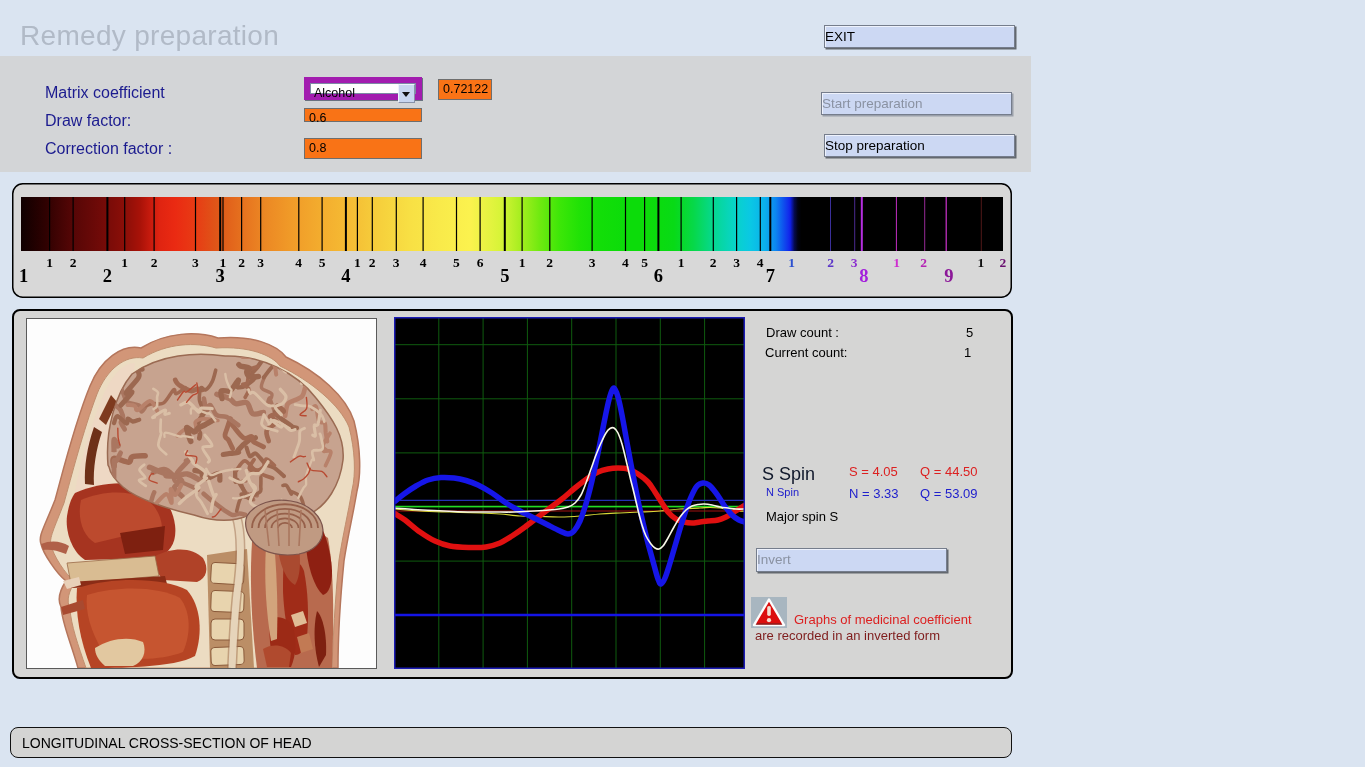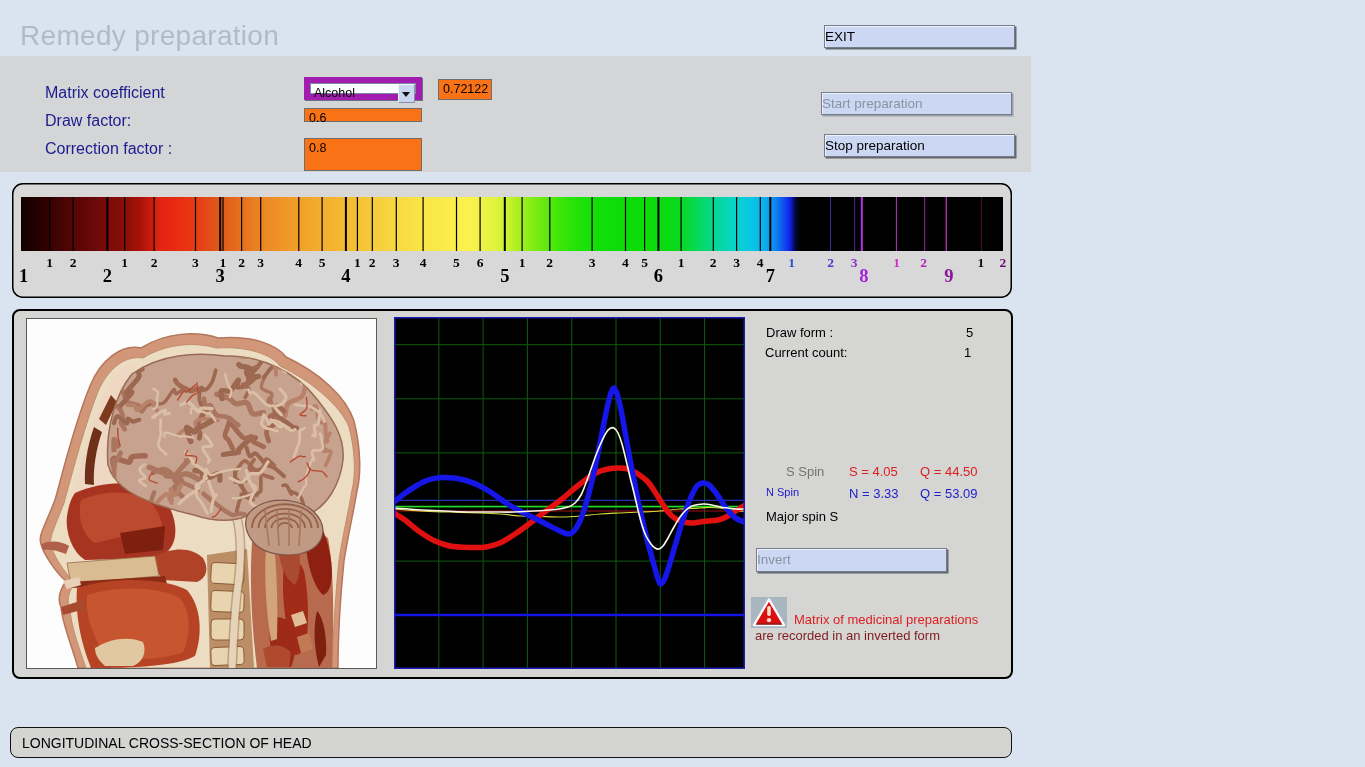--- a/index.html
+++ b/index.html
@@ -15,21 +15,21 @@
 <div class="lbl" style="left:45px;top:140px">Correction factor :</div>
 
 <div class="abs" style="left:304px;top:77px;width:118px;height:23px;background:#fff;border:6px solid #a21caf;box-shadow:inset 0 0 0 1px #7c8aa4,1px 1px 0 #6a7280">
   <div class="abs" style="left:4px;top:3px;font-size:12.5px">Alcohol</div>
   <div class="abs" style="right:1px;top:1px;width:17px;height:19px;background:#c8d6f0;border:1px solid #8792a8;border-top-color:#eef3fc;border-left-color:#eef3fc">
     <div class="abs" style="left:3px;top:7px;width:0;height:0;border-left:4.5px solid transparent;border-right:4.5px solid transparent;border-top:5px solid #111"></div>
   </div>
 </div>
 <div class="fld" style="left:438px;top:79px;width:54px;height:21px">0.72122</div>
 <div class="fld" style="left:304px;top:108px;width:118px;height:14px">0.6</div>
-<div class="fld" style="left:304px;top:138px;width:118px;height:33px">0.8</div>
+<div class="fld" style="left:304px;top:138px;width:118px;height:21px">0.8</div>
 
 <div class="btn" style="left:824px;top:25px;width:191px;height:23px;line-height:21px">EXIT</div>
 <div class="btn" style="left:821px;top:92px;width:191px;height:23px;line-height:21px;color:#8a92a2;box-shadow:inset 1px 1px 0 #eef2fc,1.5px 1.5px 0 #9aa0aa">Start preparation</div>
 <div class="btn" style="left:824px;top:134px;width:191px;height:23px;line-height:21px">Stop preparation</div>
 
 <svg class="abs" style="left:12px;top:183px" width="1000" height="115" viewBox="0 0 1000 115">
   <defs>
       <linearGradient id="sp" x1="0" y1="0" x2="1" y2="0">
         <stop offset="0.00%" stop-color="#100000"></stop>
         <stop offset="2.44%" stop-color="#2e0101"></stop>
@@ -321,36 +321,36 @@
   <line x1="0" y1="189.5" x2="351" y2="189.5" stroke="#22dc22" stroke-width="1.3"></line>
   <line x1="0" y1="194" x2="351" y2="194" stroke="#a01010" stroke-width="1.2"></line>
   <line x1="0" y1="298" x2="351" y2="298" stroke="#1414e6" stroke-width="2.4"></line>
   <path d="M 0.0,192.0 C 4.3,192.3 16.7,193.5 26.0,194.0 C 35.3,194.5 46.0,194.7 56.0,195.0 C 66.0,195.3 77.7,195.7 86.0,196.0 C 94.3,196.3 99.3,196.5 106.0,197.0 C 112.7,197.5 119.3,198.6 126.0,199.0 C 132.7,199.4 139.3,199.3 146.0,199.5 C 152.7,199.7 159.3,200.1 166.0,200.0 C 172.7,199.9 179.3,199.5 186.0,199.0 C 192.7,198.5 199.3,197.5 206.0,197.0 C 212.7,196.5 219.3,196.3 226.0,196.0 C 232.7,195.7 239.3,195.3 246.0,195.0 C 252.7,194.7 259.3,194.5 266.0,194.0 C 272.7,193.5 279.3,192.5 286.0,192.0 C 292.7,191.5 301.0,191.2 306.0,191.0 C 311.0,190.8 312.7,190.5 316.0,190.5 C 319.3,190.5 322.7,190.6 326.0,191.0 C 329.3,191.4 333.0,192.5 336.0,193.0 C 339.0,193.5 341.5,193.8 344.0,194.0 C 346.5,194.2 349.8,194.0 351.0,194.0 " fill="none" stroke="#d8d838" stroke-width="1.2"></path>
   <path d="M 0.0,196.0 C 1.8,197.2 6.7,199.8 11.0,203.0 C 15.3,206.2 21.0,211.5 26.0,215.0 C 31.0,218.5 36.0,221.7 41.0,224.0 C 46.0,226.3 50.2,227.9 56.0,229.0 C 61.8,230.1 70.0,230.3 76.0,230.5 C 82.0,230.7 87.0,230.8 92.0,230.0 C 97.0,229.2 101.7,227.8 106.0,226.0 C 110.3,224.2 113.8,221.7 118.0,219.0 C 122.2,216.3 126.7,213.2 131.0,210.0 C 135.3,206.8 139.8,203.2 144.0,200.0 C 148.2,196.8 152.0,194.0 156.0,191.0 C 160.0,188.0 163.8,185.3 168.0,182.0 C 172.2,178.7 176.7,174.5 181.0,171.0 C 185.3,167.5 190.2,163.7 194.0,161.0 C 197.8,158.3 200.7,156.5 204.0,155.0 C 207.3,153.5 210.7,152.7 214.0,152.0 C 217.3,151.3 220.7,151.0 224.0,151.0 C 227.3,151.0 230.7,151.0 234.0,152.0 C 237.3,153.0 240.7,154.8 244.0,157.0 C 247.3,159.2 251.2,162.0 254.0,165.0 C 256.8,168.0 258.7,171.5 261.0,175.0 C 263.3,178.5 265.8,182.7 268.0,186.0 C 270.2,189.3 271.7,192.3 274.0,195.0 C 276.3,197.7 279.3,200.3 282.0,202.0 C 284.7,203.7 287.3,204.3 290.0,205.0 C 292.7,205.7 295.3,206.0 298.0,206.0 C 300.7,206.0 303.3,205.3 306.0,205.0 C 308.7,204.7 311.0,204.3 314.0,204.0 C 317.0,203.7 321.0,203.7 324.0,203.0 C 327.0,202.3 329.3,201.3 332.0,200.0 C 334.7,198.7 336.8,197.0 340.0,195.0 C 343.2,193.0 349.2,189.2 351.0,188.0 " fill="none" stroke="#e01010" stroke-width="5.5" stroke-linejoin="round"></path>
   <path d="M 0.0,185.0 C 1.7,183.7 6.3,179.7 10.0,177.0 C 13.7,174.3 18.0,171.3 22.0,169.0 C 26.0,166.7 29.8,164.4 34.0,163.0 C 38.2,161.6 42.7,160.8 47.0,160.5 C 51.3,160.2 55.8,160.5 60.0,161.0 C 64.2,161.5 68.0,162.3 72.0,163.5 C 76.0,164.7 79.7,165.9 84.0,168.0 C 88.3,170.1 93.3,173.0 98.0,176.0 C 102.7,179.0 107.3,183.0 112.0,186.0 C 116.7,189.0 121.3,191.5 126.0,194.0 C 130.7,196.5 135.3,198.7 140.0,201.0 C 144.7,203.3 149.7,205.8 154.0,208.0 C 158.3,210.2 162.7,212.5 166.0,214.0 C 169.3,215.5 171.7,217.0 174.0,217.0 C 176.3,217.0 178.0,216.2 180.0,214.0 C 182.0,211.8 184.2,208.0 186.0,204.0 C 187.8,200.0 189.3,195.3 191.0,190.0 C 192.7,184.7 194.5,177.8 196.0,172.0 C 197.5,166.2 198.7,161.0 200.0,155.0 C 201.3,149.0 202.7,142.5 204.0,136.0 C 205.3,129.5 206.7,122.7 208.0,116.0 C 209.3,109.3 210.7,102.2 212.0,96.0 C 213.3,89.8 214.7,83.2 216.0,79.0 C 217.3,74.8 218.7,70.8 220.0,71.0 C 221.3,71.2 222.7,75.5 224.0,80.0 C 225.3,84.5 226.7,91.3 228.0,98.0 C 229.3,104.7 230.7,112.7 232.0,120.0 C 233.3,127.3 234.7,134.8 236.0,142.0 C 237.3,149.2 238.5,155.3 240.0,163.0 C 241.5,170.7 243.3,180.2 245.0,188.0 C 246.7,195.8 248.3,203.0 250.0,210.0 C 251.7,217.0 253.3,223.7 255.0,230.0 C 256.7,236.3 258.5,242.7 260.0,248.0 C 261.5,253.3 262.8,258.8 264.0,262.0 C 265.2,265.2 265.8,267.2 267.0,267.0 C 268.2,266.8 269.5,264.5 271.0,261.0 C 272.5,257.5 274.3,251.3 276.0,246.0 C 277.7,240.7 279.3,234.7 281.0,229.0 C 282.7,223.3 284.3,217.5 286.0,212.0 C 287.7,206.5 289.2,201.3 291.0,196.0 C 292.8,190.7 295.0,184.5 297.0,180.0 C 299.0,175.5 301.0,171.3 303.0,169.0 C 305.0,166.7 307.0,166.2 309.0,166.0 C 311.0,165.8 312.8,166.3 315.0,168.0 C 317.2,169.7 319.5,172.7 322.0,176.0 C 324.5,179.3 327.3,184.3 330.0,188.0 C 332.7,191.7 335.5,195.5 338.0,198.0 C 340.5,200.5 342.8,201.8 345.0,203.0 C 347.2,204.2 350.0,204.7 351.0,205.0 " fill="none" stroke="#1616e8" stroke-width="5.5" stroke-linejoin="round"></path>
   <path d="M 0.0,191.0 C 3.3,191.2 13.3,192.1 20.0,192.5 C 26.7,192.9 33.3,193.2 40.0,193.5 C 46.7,193.8 53.3,194.2 60.0,194.5 C 66.7,194.8 73.3,194.9 80.0,195.0 C 86.7,195.1 93.3,195.0 100.0,195.0 C 106.7,195.0 113.3,195.2 120.0,195.0 C 126.7,194.8 134.2,194.3 140.0,194.0 C 145.8,193.7 150.8,193.3 155.0,193.0 C 159.2,192.7 161.8,192.5 165.0,192.0 C 168.2,191.5 171.3,191.0 174.0,190.0 C 176.7,189.0 178.8,188.0 181.0,186.0 C 183.2,184.0 185.2,181.3 187.0,178.0 C 188.8,174.7 190.3,170.3 192.0,166.0 C 193.7,161.7 195.3,156.7 197.0,152.0 C 198.7,147.3 200.3,142.3 202.0,138.0 C 203.7,133.7 205.3,129.7 207.0,126.0 C 208.7,122.3 210.5,118.4 212.0,116.0 C 213.5,113.6 214.7,112.3 216.0,111.5 C 217.3,110.7 218.7,110.2 220.0,111.0 C 221.3,111.8 222.7,113.3 224.0,116.0 C 225.3,118.7 226.7,122.5 228.0,127.0 C 229.3,131.5 230.7,137.5 232.0,143.0 C 233.3,148.5 234.7,154.5 236.0,160.0 C 237.3,165.5 238.7,170.5 240.0,176.0 C 241.3,181.5 242.7,187.7 244.0,193.0 C 245.3,198.3 246.7,203.7 248.0,208.0 C 249.3,212.3 250.5,215.8 252.0,219.0 C 253.5,222.2 255.5,225.0 257.0,227.0 C 258.5,229.0 259.7,230.2 261.0,231.0 C 262.3,231.8 263.7,232.3 265.0,232.0 C 266.3,231.7 267.5,230.8 269.0,229.0 C 270.5,227.2 272.2,224.2 274.0,221.0 C 275.8,217.8 278.0,213.5 280.0,210.0 C 282.0,206.5 284.0,202.8 286.0,200.0 C 288.0,197.2 290.0,194.8 292.0,193.0 C 294.0,191.2 296.0,189.9 298.0,189.0 C 300.0,188.1 302.0,187.8 304.0,187.5 C 306.0,187.2 307.7,186.9 310.0,187.0 C 312.3,187.1 315.3,187.5 318.0,188.0 C 320.7,188.5 323.3,189.5 326.0,190.0 C 328.7,190.5 331.3,190.7 334.0,191.0 C 336.7,191.3 339.2,191.8 342.0,192.0 C 344.8,192.2 349.5,192.0 351.0,192.0 " fill="none" stroke="#f8f8e8" stroke-width="1.6"></path>
   <rect x="0.75" y="0.75" width="349.5" height="350.5" fill="none" stroke="#1b1bb4" stroke-width="1.5"></rect>
 </svg>
 
-<div class="abs" style="left:766px;top:325px;font-size:13px">Draw form :</div>
+<div class="abs" style="left:766px;top:325px;font-size:13px">Draw count :</div>
 <div class="abs" style="left:966px;top:325px;font-size:13px">5</div>
 <div class="abs" style="left:765px;top:345px;font-size:13px">Current count:</div>
 <div class="abs" style="left:964px;top:345px;font-size:13px">1</div>
-<div class="abs" style="left:786px;top:464px;font-size:13px;color:#737373">S Spin</div>
+<div class="abs" style="left:762px;top:464px;font-size:18px;color:#0f172a">S Spin</div>
 <div class="abs" style="left:849px;top:464px;font-size:13px;color:#dc2020">S = 4.05</div>
 <div class="abs" style="left:920px;top:464px;font-size:13px;color:#dc2020">Q = 44.50</div>
 <div class="abs" style="left:766px;top:486px;font-size:11px;color:#2020cc">N Spin</div>
 <div class="abs" style="left:849px;top:486px;font-size:13px;color:#2020cc">N = 3.33</div>
 <div class="abs" style="left:920px;top:486px;font-size:13px;color:#2020cc">Q = 53.09</div>
 <div class="abs" style="left:766px;top:509px;font-size:13px">Major spin S</div>
 <div class="btn" style="left:756px;top:548px;width:191px;height:24px;line-height:22px;color:#8a92a2;box-shadow:inset 1px 1px 0 #eef2fc,1.5px 1.5px 0 #63686f">Invert</div>
 
 <svg class="abs" style="left:751px;top:597px" width="36" height="31" viewBox="0 0 36 31">
   <rect width="36" height="31" fill="#a8b6c0"></rect>
   <path d="M 18,2.5 L 33,28 L 3,28 Z" fill="#dc0e0e" stroke="#fdfdfd" stroke-width="2.4" stroke-linejoin="round"></path>
   <path d="M 6,26.2 L 30,26.2 L 31.5,27.8 L 4.5,27.8 Z" fill="#8a0808"></path>
   <rect x="16.2" y="9" width="3.6" height="10" rx="1.7" fill="#f5ddd0"></rect>
   <circle cx="18" cy="23.2" r="2.1" fill="#f5ddd0"></circle>
 </svg>
-<div class="abs" style="left:794px;top:612px;font-size:13px;color:#dc2020">Matrix of medicinal preparations</div>
+<div class="abs" style="left:794px;top:612px;font-size:13px;color:#dc2020">Graphs of medicinal coefficient</div>
 <div class="abs" style="left:755px;top:628px;font-size:13px;color:#7f1d1d">are recorded in an inverted form</div>
 
 <div class="abs" style="left:10px;top:727px;width:1002px;height:31px;background:#d4d4d3;border:1.5px solid #111;border-radius:8px"></div>
 <div class="abs" style="left:22px;top:735px;font-size:14px;color:#000">LONGITUDINAL CROSS-SECTION OF HEAD</div>
 </body></html>

